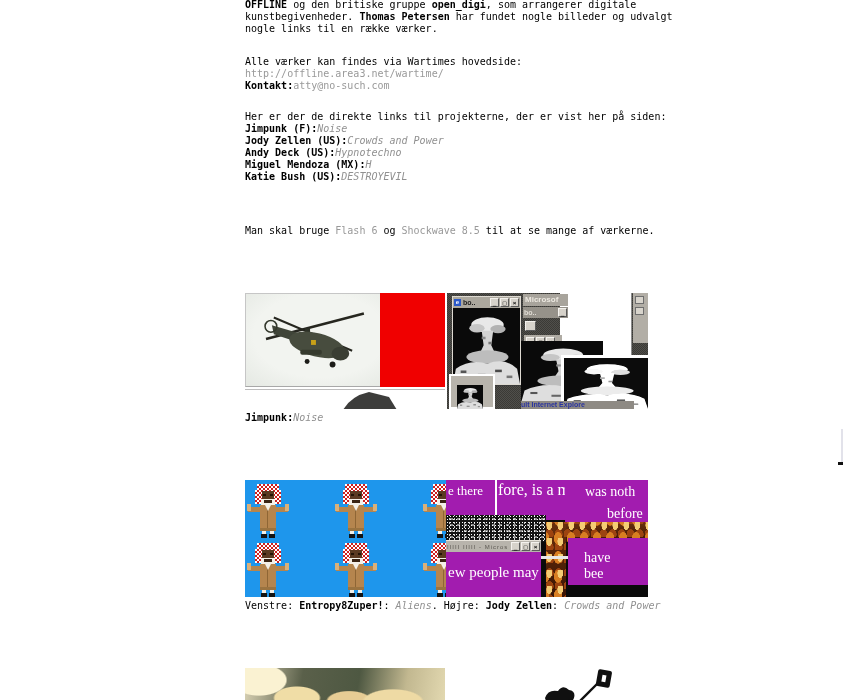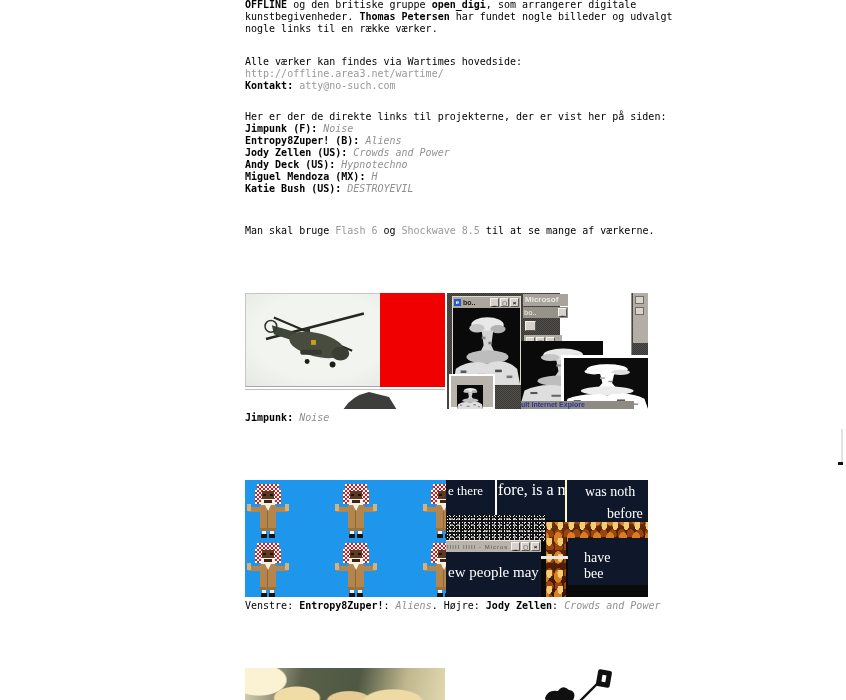--- a/index.html
+++ b/index.html
@@ -5,21 +5,21 @@
   * { margin:0; padding:0; box-sizing:border-box; }
   html,body { background:#fff; }
   #page { position:relative; width:846px; height:700px; background:#fff; overflow:hidden;
           font-family:"DejaVu Sans Mono", monospace; }
   .mono { position:absolute; left:245px; width:436px; font:10px/12px "DejaVu Sans Mono",monospace;
           color:#000; letter-spacing:0; white-space:normal; }
   .b  { font-weight:bold; }
   .g  { color:#999999; }
   .gi { color:#909090; font-style:italic; }
   .row { display:block; }
-  .ttl { margin-left:6px; }
+  .ttl { margin-left:0; }
 
   
   .img1 { position:absolute; left:245px; top:293px; width:403px; height:116px; overflow:hidden; }
   .i1-left { position:absolute; left:0; top:0; width:135px; height:94px;
              background:radial-gradient(110px 70px at 55% 45%, #f2f4f0 0 60%, #e4e8e2 100%);
              border-top:1px solid #c6c6c6; border-left:1px solid #c6c6c6; border-bottom:1px solid #a8a8a8; }
   .i1-red { position:absolute; left:135px; top:0; width:65px; height:94px; }
   .i1-strip { position:absolute; left:0; top:96px; width:200px; height:20px; background:#fff;
               border-top:1px solid #bdbdbd; }
   .i1-strip svg { position:absolute; left:98px; top:2px; }
@@ -54,21 +54,21 @@
   .winC { position:absolute; left:114px; top:62px; width:87px; height:54px; border-left:3px solid #fff; border-top:3px solid #fff;
           background:#111; overflow:hidden; }
   .botbar { position:absolute; left:74px; top:108px; width:113px; height:8px; background:#8e8a84; overflow:hidden;
             font:bold 7px/8px "Liberation Sans",sans-serif; color:#2a34a0; white-space:nowrap; }
 
   
   .img2 { position:absolute; left:245px; top:480px; width:403px; height:117px; overflow:hidden; }
   .i2-left { position:absolute; left:0; top:0; width:201px; height:117px; background:#1e96ec; overflow:hidden; }
   .guy { position:absolute; width:42px; height:58px; }
   .i2-right { position:absolute; left:201px; top:0; width:202px; height:117px; background:#0a0a0a; overflow:hidden; }
-  .blkpanel { position:absolute; background:#0f172a; color:#fff; font-family:"Liberation Serif",serif; overflow:hidden; }
+  .blkpanel { position:absolute; background:#a21caf; color:#fff; font-family:"Liberation Serif",serif; overflow:hidden; }
   .noise { position:absolute; left:0; top:35px; width:100px; height:27px;
            background:radial-gradient(#fff 30%, transparent 32%) 0 0/3px 3px,
                       radial-gradient(#cfcfcf 28%, transparent 30%) 1px 2px/5px 4px,
                       radial-gradient(#8a8a8a 30%, transparent 32%) 2px 1px/7px 6px, #141414; }
   .fire { background:radial-gradient(6px 10px at 30% 20%, #f4cc74 0 45%, transparent 50%) 0 0/11px 16px,
                      radial-gradient(8px 12px at 70% 60%, #d87e22 0 50%, transparent 55%) 3px 5px/13px 19px,
                      radial-gradient(7px 9px at 40% 80%, #9c4410 0 55%, transparent 60%) 0 2px/9px 13px,
                      linear-gradient(#6a300c, #3a1404); }
   .fireH { position:absolute; left:100px; top:42px; width:102px; height:20px; }
   .fireV { position:absolute; left:100px; top:42px; width:20px; height:75px; }
@@ -99,21 +99,20 @@
 
   <div class="mono" style="top:56px">
     <span class="row">Alle værker kan findes via Wartimes hovedside:</span>
     <a class="row g" style="text-decoration:none">http://offline.area3.net/wartime/</a>
     <span class="row"><span class="b">Kontakt:</span><span class="g ttl">atty@no-such.com</span></span>
   </div>
 
   <div class="mono" style="top:111px">
     <span class="row">Her er der de direkte links til projekterne, der er vist her på siden:</span>
     <span class="row"><span class="b">Jimpunk (F):</span><span class="gi ttl">Noise</span></span>
-    <span class="row"><span class="b">Entropy8Zuper! (B):</span><span class="gi ttl">Aliens</span></span>
     <span class="row"><span class="b">Jody Zellen (US):</span><span class="gi ttl">Crowds and Power</span></span>
     <span class="row"><span class="b">Andy Deck (US):</span><span class="gi ttl">Hypnotechno</span></span>
     <span class="row"><span class="b">Miguel Mendoza (MX):</span><span class="gi ttl">H</span></span>
     <span class="row"><span class="b">Katie Bush (US):</span><span class="gi ttl">DESTROYEVIL</span></span>
   </div>
 
   <p class="mono" style="top:225px"><span>Man skal bruge </span><span class="g">Flash 6</span><span> og </span><span class="g">Shockwave 8.5</span><span> til at se mange af værkerne.</span></p>
 
   <svg width="0" height="0" style="position:absolute">
     <defs>
@@ -266,21 +265,21 @@
       <svg class="guy" style="left:90px;top:63px" viewBox="0 0 42 58">
           <use href="#guy"></use>
         </svg>
       <svg class="guy" style="left:178px;top:63px" viewBox="0 0 42 58">
           <use href="#guy"></use>
         </svg>
     </div>
     <div class="i2-right">
       <div class="blkpanel" style="left:0;top:0;width:49px;height:44px;border-bottom:2px solid #fff;font-size:13px;padding:3px 0 0 2px">e there</div>
       <div class="blkpanel" style="left:49px;top:0;width:70px;height:40px;border-left:2px solid #fff;font-size:16px;padding:1px 0 0 1px;white-space:nowrap">fore, is a my</div>
-      <div class="blkpanel" style="left:119px;top:0;width:83px;height:57px;border-left:2px solid #fef9c3;font-size:14px;padding:4px 0 0 18px">
+      <div class="blkpanel" style="left:119px;top:0;width:83px;height:57px;border-left:2px solid #a21caf;font-size:14px;padding:4px 0 0 18px">
         <span class="row">was noth</span>
         <span class="row" style="margin:6px 0 0 22px">before</span>
       </div>
       <div class="noise"></div>
       <div class="tb2" style="left:0;top:60px;width:95px">
         <span class="dash">IIIII IIIII - Micros</span>
         <span class="wbtn">_</span>
         <span class="wbtn">□</span>
         <span class="wbtn">×</span>
       </div>

